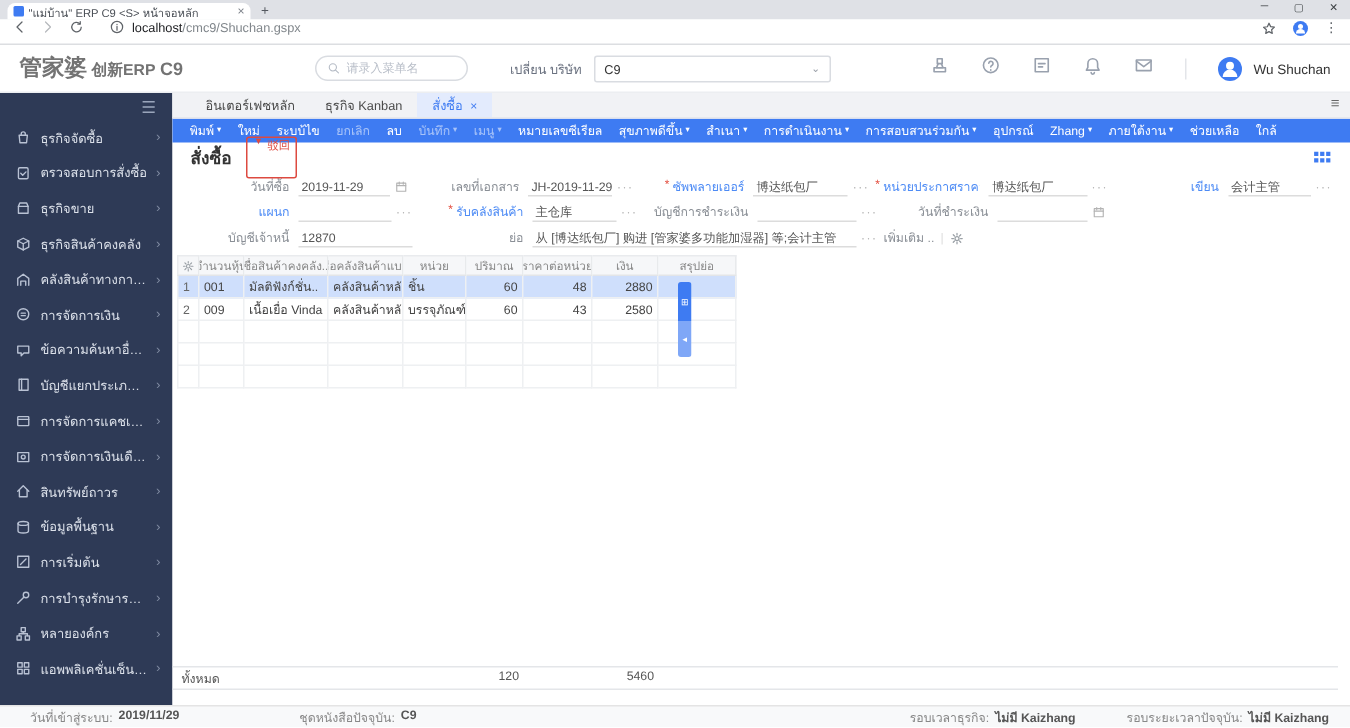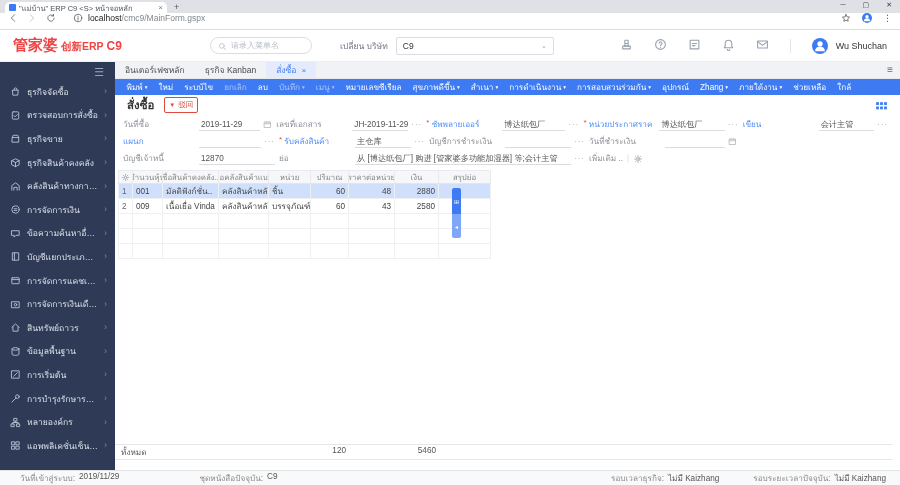--- a/index.html
+++ b/index.html
@@ -20,21 +20,21 @@
   .nav-ic.dim { color:#b6b9bd; }
   .url-box { display:flex; align-items:center; margin-left:8px; flex:1; }
   .url-host { font-size:8.5px; color:#202124; margin-left:5px; }
   .url-path { font-size:8.5px; color:#80868b; }
   .addr-right { display:flex; align-items:center; gap:11px; color:#5f6368; }
   .addr-avatar { width:10px; height:10px; border-radius:50%; background:#3e7bf2; position:relative; overflow:hidden; }
   .kebab { font-size:9px; color:#5f6368; letter-spacing:0; }
 
   
   .app-header { position:absolute; top:30px; left:0; right:0; height:32px; background:#fff; border-bottom:1px solid #eceef1; display:flex; align-items:center; padding:0 13px; }
-  .logo { display:flex; align-items:baseline; color:#ef4444; white-space:nowrap; }
+  .logo { display:flex; align-items:baseline; color:#737373; white-space:nowrap; }
   .logo-brand { font-size:15px; font-weight:bold; }
   .logo-product { font-size:10.5px; font-weight:bold; margin-left:3px; }
   .logo-version { font-size:12px; font-weight:bold; margin-left:3px; }
   .hsearch { margin-left:88px; width:102px; height:17px; border:1px solid #d9dce1; border-radius:9px; display:flex; align-items:center; padding:0 7px; gap:4px; color:#b6bcc6; }
   .hsearch input { border:none; outline:none; width:70px; font-size:8px; color:#555; background:transparent; font-family:inherit; }
   .hsearch input::placeholder { color:#b8bec8; }
   .company { display:flex; align-items:center; margin-left:28px; }
   .company-label { font-size:8.5px; color:#6b7280; }
   .company-select { margin-left:8px; width:158px; height:18px; border:1px solid #d9dce1; border-radius:2px; display:flex; align-items:center; justify-content:space-between; padding:0 6px; font-size:8.5px; color:#333; }
   .company-select .chev { color:#9aa0a8; font-size:7px; }
@@ -58,29 +58,29 @@
   .dtab { display:flex; align-items:center; padding:0 10px; gap:5px; font-size:8.5px; color:#4a4a4a; white-space:nowrap; }
   .dtab.active { background:#e3ebfd; color:#3e7bf2; }
   .tclose { font-size:8px; }
   .strip-menu { position:absolute; right:7px; top:3px; color:#666; font-size:10px; line-height:1; }
   .toolbar { height:16px; background:#3e7bf2; display:flex; align-items:center; padding:0 6px; overflow:hidden; }
   .titem { font-size:8.2px; color:#fff; padding:0 5.5px; white-space:nowrap; display:flex; align-items:center; gap:2px; }
   .titem.dis { color:rgba(255,255,255,.55); }
   .caret { font-size:5.5px; }
   .formhead { height:20px; display:flex; align-items:center; padding:0 12px; gap:10px; position:relative; }
   .form-title { font-size:11.5px; font-weight:bold; color:#333; }
-  .stamp { border:1px solid #dd4a40; color:#dd4a40; border-radius:2px; font-size:7.5px; height:16px; display:flex; align-items:center; padding:0 4px; gap:3px; }
+  .stamp { border:1px solid #dd4a40; color:#dd4a40; border-radius:2px; font-size:7.5px; height:28px; display:flex; padding:0 4px; gap:3px; }
   .qr-ic { position:absolute; right:12px; top:4px; color:#3e7bf2; }
 
   .formfields { padding:1px 8px 3px 8px; }
   .frow { display:flex; height:17px; align-items:center; }
   .field { display:flex; align-items:center; margin-right:4px; }
   .c1{width:152px;} .c2{width:146px;} .c3{width:156px;} .c4{width:158px;} .c5{width:148px;}
   .cwide{width:306px;}
-  .flabel { width:70px; font-size:8.2px; color:#8a8f96; margin-right:6px; white-space:nowrap; overflow:hidden; flex:0 0 auto; }
+  .flabel { width:70px; text-align:right; font-size:8.2px; color:#8a8f96; margin-right:6px; white-space:nowrap; overflow:hidden; flex:0 0 auto; }
   .flabel.link { color:#4d8bf5; }
   .req { color:#e34d3e; font-size:8px; vertical-align:top; }
   .fval { flex:1; border-bottom:1px solid #dcdcdc; font-size:8.2px; color:#555; height:13px; line-height:13px; padding:0 2px; white-space:nowrap; overflow:hidden; }
   .ficon { color:#b3b3b3; font-size:8px; margin-left:3px; display:flex; align-items:center; letter-spacing:1px; }
   .more-link { font-size:8.2px; color:#8a8f96; display:flex; align-items:center; gap:4px; }
   .more-sep { color:#ddd; }
 
   
   .grid-area { position:relative; flex:1; overflow:hidden; }
   .tbl { margin-left:3px; width:373px; display:grid; grid-template-columns:15px 30px 56px 50px 42px 38px 46px 44px 52px; }
@@ -94,21 +94,21 @@
   .sh-top { flex:1.1; background:#3e7bf2; color:#fff; font-size:6px; display:flex; align-items:center; justify-content:center; }
   .sh-bot { flex:1; background:#7fa7f7; color:#fff; font-size:6px; display:flex; align-items:center; justify-content:center; }
   .totals { position:absolute; left:0; right:8px; bottom:10px; height:16px; border-top:1px solid #e4e6e9; border-bottom:1px solid #e4e6e9; display:flex; align-items:center; }
   .totals-inner { margin-left:3px; width:373px; display:grid; grid-template-columns:15px 30px 56px 50px 42px 38px 46px 44px 52px; font-size:8.2px; color:#555; }
   .tcell { padding:0 3px; white-space:nowrap; }
   .tcell.r { text-align:right; }
 
   
   .statusbar { position:absolute; left:0; right:0; bottom:0; height:15px; background:#f8f9fa; border-top:1px solid #e4e4e4; display:flex; align-items:center; font-size:8.2px; color:#888;gap:36px; }
   .sb-item { display:flex; gap:4px; white-space:nowrap; }
-  .sb-val { color:#555; }
+  .sb-val { color:#555;font-weight:bold; }
   .sb1 { margin-left:20px; } .sb2 { margin-left:44px; }
   .sb-right { margin-left:auto; display:flex; gap:34px; margin-right:14px; }
 </style>
 </head>
 <body>
 
 <div class="screen">
 
   <div class="chrome-tabs">
     <div class="btab">
@@ -142,21 +142,21 @@
         </svg>
       </span>
     <div class="url-box">
       <span class="nav-ic" id="ic-info" style="margin-right:0;">
           <svg viewBox="0 0 12 12" width="10" height="10" fill="none" stroke="currentColor" stroke-width="1" stroke-linecap="round" stroke-linejoin="round">
             <circle cx="6" cy="6" r="4.5"></circle>
             <path d="M6 5.5v3M6 3.8v.2"></path>
           </svg>
         </span>
       <span class="url-host">localhost</span>
-      <span class="url-path">/cmc9/MainForm.gspx</span>
+      <span class="url-path">/cmc9/Shuchan.gspx</span>
     </div>
     <div class="addr-right">
       <span class="nav-ic" style="margin:0;" id="ic-star">
           <svg viewBox="0 0 12 12" width="10" height="10" fill="none" stroke="currentColor" stroke-width="1" stroke-linecap="round" stroke-linejoin="round">
             <path d="M6 1.8l1.3 2.7 3 .4-2.2 2.1.5 2.9L6 8.5 3.4 9.9l.5-2.9L1.7 5l3-.4z"></path>
           </svg>
         </span>
       <span class="addr-avatar" id="ic-avatar-sm">
           <svg viewBox="0 0 12 12" width="10" height="10" style="color:#fff">
             <circle cx="6" cy="4.4" r="2" fill="currentColor" stroke="none"></circle>
@@ -385,21 +385,21 @@
             </svg>
           </span>
           <span class="slabel">แอพพลิเคชั่นเซ็นเตอร์</span>
           <span class="schev">›</span>
         </div>
       </div>
   </div>
 
   <div class="main">
     <div class="tabstrip">
-      <span id="doc-tabs" style="display:flex;">
+      <span id="doc-tabs" style="display:flex;margin-left:12px;">
           <div class="dtab">
             <span>อินเตอร์เฟซหลัก</span>
           </div>
           <div class="dtab">
             <span>ธุรกิจ Kanban</span>
           </div>
           <div class="dtab active">
             <span>สั่งซื้อ</span>
             <span class="tclose">×</span>
           </div>

